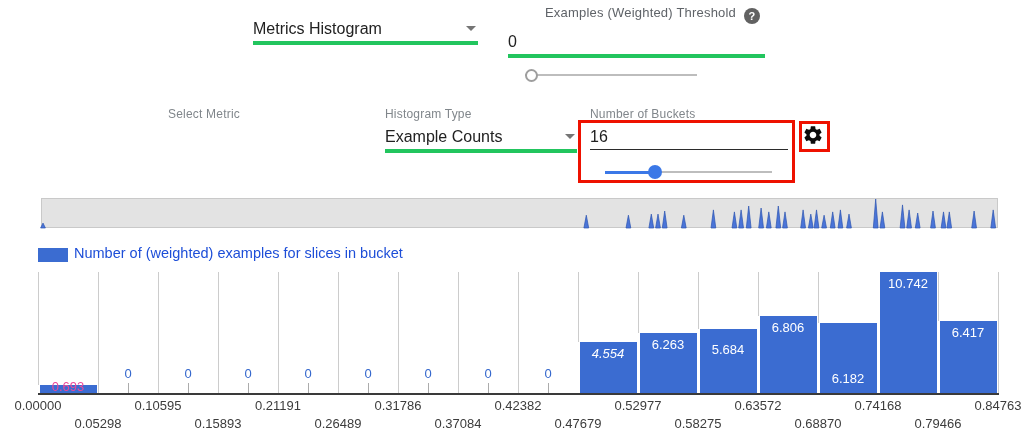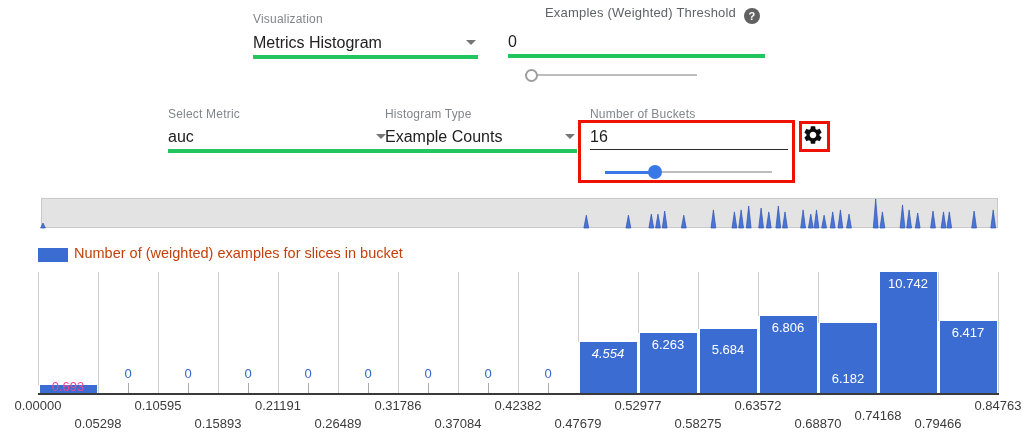--- a/index.html
+++ b/index.html
@@ -27,37 +27,36 @@
   .slider .thumb{position:absolute;border-radius:50%;}
   .thumb.hollow{width:9px;height:9px;border:2px solid #9e9e9e;background:#fff;top:1px;}
   .thumb.filled{width:14px;height:14px;top:0;}
   
   .red-box{position:absolute;border:3px solid #ee1100;pointer-events:none;}
   
   #minimap{left:41px;top:198px;width:955px;height:28px;background:#e3e3e3;
            border:1px solid #c9c9c9;}
   
   #legend-swatch{left:38px;top:248px;width:30px;height:14px;}
-  #legend-text{left:74px;top:245px;font-size:14.5px;color:#c2410c;}
+  #legend-text{left:74px;top:245px;font-size:14.5px;color:#1d4ed8;}
   
   .gridline{position:absolute;width:1px;background:#ccc;}
   .axis-line{position:absolute;background:#3a3a3a;}
   .bar{position:absolute;background:#fff;}
   .bar-fill{position:absolute;left:1.5px;right:1.5px;top:0;bottom:0;}
   .val-label{position:absolute;font-size:13px;transform:translateX(-50%);white-space:nowrap;}
   .val-label.inside{color:#fff;}
   .zero-tick{position:absolute;width:1px;background:#ababab;}
   .x-label{position:absolute;font-size:13px;color:#3c3c3c;transform:translateX(-50%);
            white-space:nowrap;}
 </style>
 </head>
 <body>
 
 <div class="abs" style="left:253px;top:12px;width:225px;">
-  <div class="field-label">Visualization</div>
   <div class="value-row" style="margin-top:5px;">
     <span class="value-text">Metrics Histogram</span>
     <span class="dd-arrow"></span>
   </div>
 </div>
 
 <div class="abs" style="left:508px;top:5px;width:257px;">
   <div class="field-label dark">
     <span>Examples (Weighted) Threshold</span><span class="help-circle">?</span>
   </div>
@@ -65,24 +64,20 @@
     <input class="naked" value="0" style="">
   </div>
 </div>
 <div class="slider abs" style="left:525px;top:68px;width:172px;">
   <div class="track"></div>
   <div class="thumb hollow" style="left:0px;"></div>
 </div>
 
 <div class="abs" style="left:168px;top:107px;width:220px;">
   <div class="field-label">Select Metric</div>
-  <div class="value-row" style="margin-top:4px;">
-    <span class="value-text">auc</span>
-    <span class="dd-arrow"></span>
-  </div>
 </div>
 
 <div class="abs" style="left:385px;top:107px;width:192px;">
   <div class="field-label">Histogram Type</div>
   <div class="value-row" style="margin-top:4px;">
     <span class="value-text">Example Counts</span>
     <span class="dd-arrow"></span>
   </div>
 </div>
 
@@ -170,21 +165,21 @@
     <div class="x-label" style="left: 578px; top: 416px;">0.47679</div>
     <div class="gridline" style="left: 638px; top: 272px; height: 121px;"></div>
     <div class="x-label" style="left: 638px; top: 398px;">0.52977</div>
     <div class="gridline" style="left: 698px; top: 272px; height: 121px;"></div>
     <div class="x-label" style="left: 698px; top: 416px;">0.58275</div>
     <div class="gridline" style="left: 758px; top: 272px; height: 121px;"></div>
     <div class="x-label" style="left: 758px; top: 398px;">0.63572</div>
     <div class="gridline" style="left: 818px; top: 272px; height: 121px;"></div>
     <div class="x-label" style="left: 818px; top: 416px;">0.68870</div>
     <div class="gridline" style="left: 878px; top: 272px; height: 121px;"></div>
-    <div class="x-label" style="left: 878px; top: 408px;">0.74168</div>
+    <div class="x-label" style="left: 878px; top: 398px;">0.74168</div>
     <div class="gridline" style="left: 938px; top: 272px; height: 121px;"></div>
     <div class="x-label" style="left: 938px; top: 416px;">0.79466</div>
     <div class="gridline" style="left: 998px; top: 272px; height: 121px;"></div>
     <div class="x-label" style="left: 998px; top: 398px;">0.84763</div>
     <div class="axis-line" style="left: 38px; top: 393px; width: 961px; height: 2px;"></div>
     <div class="bar" style="left: 38px; top: 385.194px; width: 60px; height: 7.80609px;">
       <div class="bar-fill" style="background: rgb(59, 108, 209);"></div>
     </div>
     <div class="val-label" style="left: 68px; color: #ec4899; top: 379px;">0.693</div>
     <div class="val-label" style="left: 128px; top: 366px; color: rgb(51, 102, 204);">0</div>

